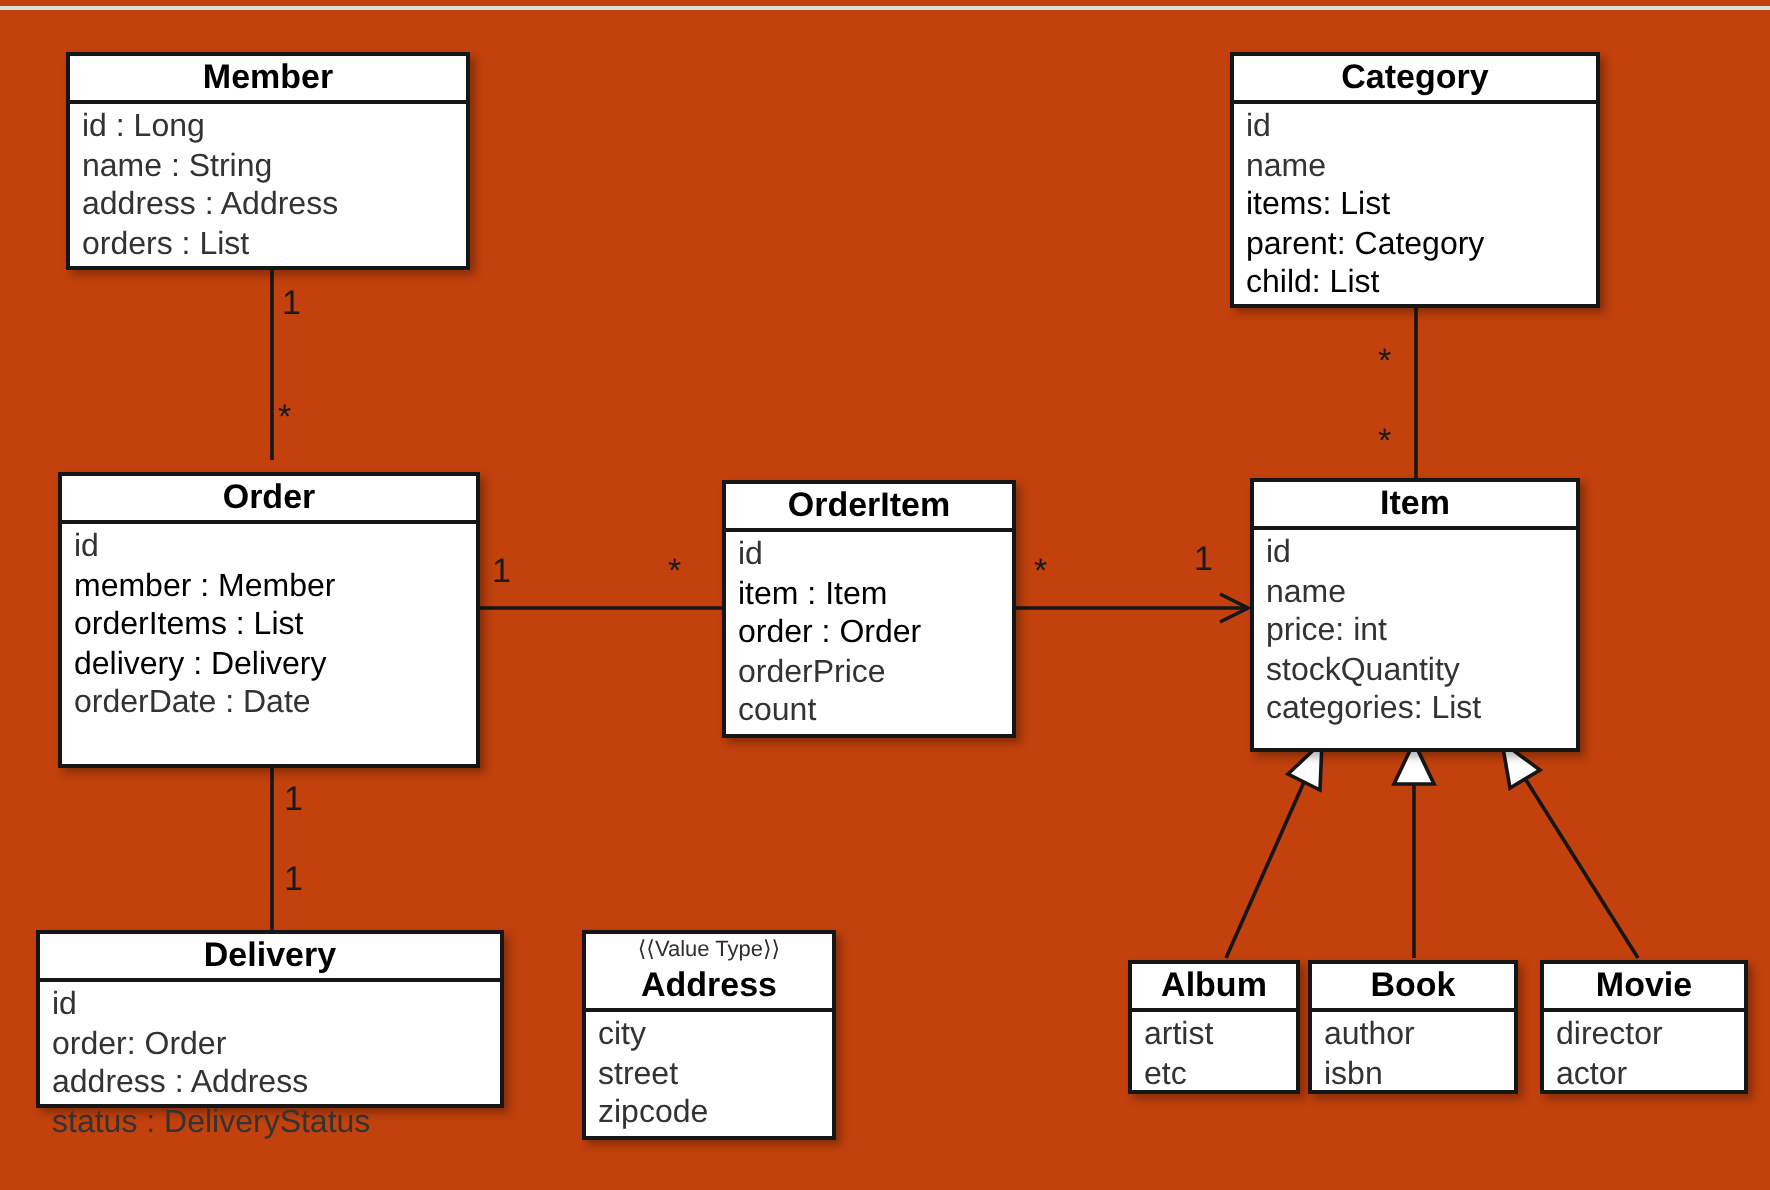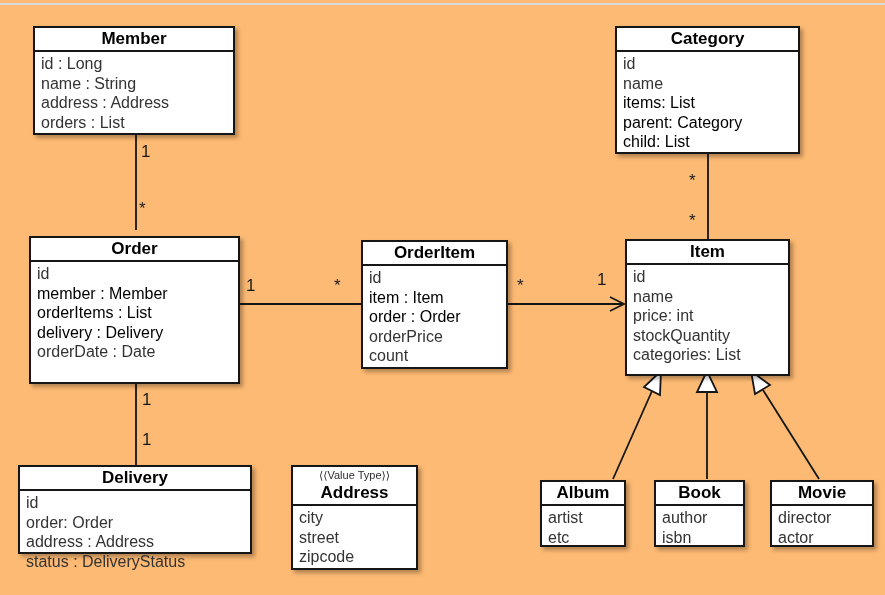--- a/index.html
+++ b/index.html
@@ -1,17 +1,17 @@
 <!DOCTYPE html>
 <html><head>
 <meta charset="utf-8">
 <style>
   html,body{margin:0;padding:0;background:#ffffff;}
   .canvas{
-    position:relative;width:885px;height:595px;background:#fdba74;overflow:hidden;
+    position:relative;width:885px;height:595px;background:#c2410c;overflow:hidden;
     font-family:"Liberation Sans","DejaVu Sans",sans-serif;color:#111;
   }
   .top-divider{position:absolute;left:0;top:3px;width:885px;height:2px;background:#dcdcdc;}
   svg.wires{position:absolute;left:0;top:0;}
   .cls{
     position:absolute;box-sizing:border-box;background:#fff;border:2px solid #161616;
     box-shadow:2.5px 2.5px 4px rgba(0,0,0,0.30);
   }
   .cls-title{
     height:22px;line-height:22px;border-bottom:2px solid #161616;text-align:center;
@@ -123,29 +123,29 @@
       <div class="stereo">⟨⟨Value Type⟩⟩</div>
       <div class="head2-title">Address</div>
     </div>
     <div class="cls-attrs">
       <div>city</div>
       <div>street</div>
       <div>zipcode</div>
     </div>
   </div>
 
-  <div class="cls" style="left:540px;top:480px;width:86px;height:67px">
+  <div class="cls" style="left:564px;top:480px;width:86px;height:67px">
     <div class="cls-title">Album</div>
     <div class="cls-attrs">
       <div>artist</div>
       <div>etc</div>
     </div>
   </div>
 
-  <div class="cls" style="left:654px;top:480px;width:91px;height:67px">
+  <div class="cls" style="left:654px;top:480px;width:105px;height:67px">
     <div class="cls-title">Book</div>
     <div class="cls-attrs">
       <div>author</div>
       <div>isbn</div>
     </div>
   </div>
 
   <div class="cls" style="left:770px;top:480px;width:104px;height:67px">
     <div class="cls-title">Movie</div>
     <div class="cls-attrs">

